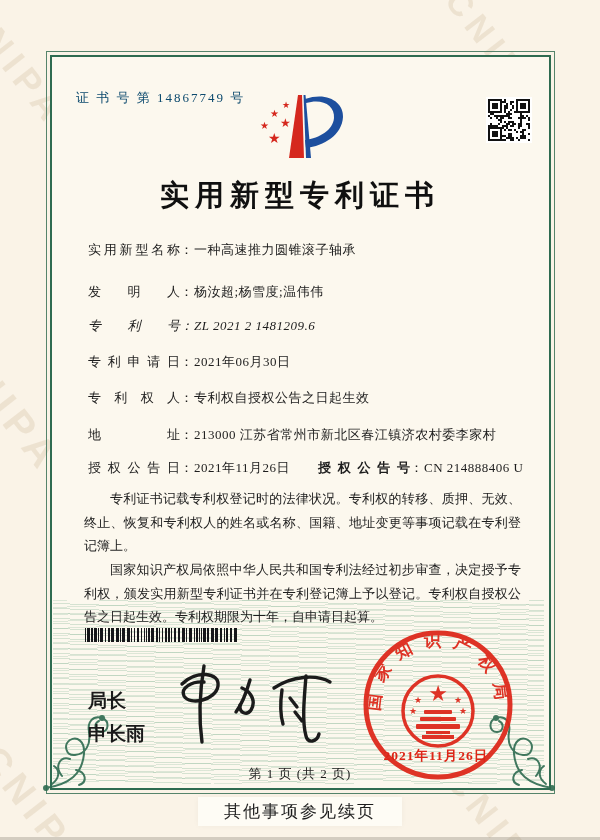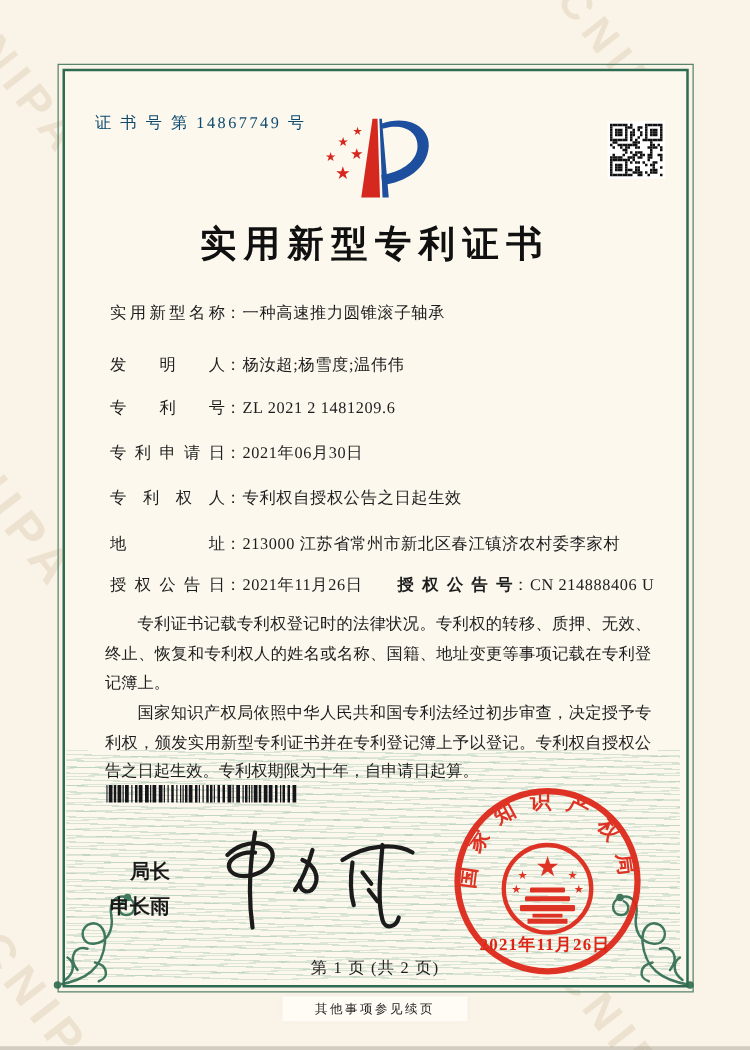--- a/index.html
+++ b/index.html
@@ -23,27 +23,27 @@
          letter-spacing:6px;color:#101010;}
   .row{position:absolute;left:88px;width:460px;font-size:13px;white-space:nowrap;}
   .row .lbl{display:inline-block;width:92px;text-align:justify;text-align-last:justify;
             vertical-align:bottom;}
   .row .colon{display:inline-block;width:14px;}
   .row .val{letter-spacing:0.5px;}
   .grant2{margin-left:28px;font-weight:bold;}
   .paras{left:84px;top:487px;width:437px;font-size:13px;line-height:1.82;
          text-align:justify;}
   .paras p{margin:0;text-indent:2em;}
-  .director{left:88px;top:684px;font-size:16px;font-weight:600;line-height:1.75;
-            font-family:"Liberation Sans","DejaVu Sans",sans-serif;color:#1a1a1a;text-align:right;}
+  .director{left:88px;top:684px;font-size:19px;font-weight:600;line-height:1.75;
+            font-family:"Liberation Sans","DejaVu Sans",sans-serif;color:#1a1a1a;}
   .sealdate{left:356px;top:747px;width:160px;text-align:center;font-size:13.5px;
             font-weight:700;color:#dd2517;letter-spacing:1px;}
   .pagefoot{left:0;right:0;top:765px;text-align:center;font-size:13px;letter-spacing:1px;}
   .note{left:0;right:0;top:797px;text-align:center;}
-  .note span{display:inline-block;background:#fefcf5;padding:3px 26px;font-size:10px;
+  .note span{display:inline-block;background:#fefcf5;padding:3px 26px;font-size:17px;
              letter-spacing:2px;box-shadow:0 0 6px rgba(0,0,0,0.04);}
   .botedge{left:0;top:837px;width:600px;height:3px;background:#8a8578;opacity:.35;}
   svg{display:block;}
 </style>
 </head>
 <body>
 
 <div class="page">
 
   <div class="wm" style="left:-14px;top:-6px;font-size:36px;">CNIPA</div>
@@ -313,21 +313,21 @@
     </svg>
 
   <div class="abs title">实用新型专利证书</div>
 
   <div class="row" style="top:283px;">
     <span class="lbl">发明人</span><span class="colon">：</span><span class="val">杨汝超;杨雪度;温伟伟</span>
   </div>
   <div class="row" style="top:241px;">
     <span class="lbl">实用新型名称</span><span class="colon">：</span><span class="val">一种高速推力圆锥滚子轴承</span>
   </div>
-  <div class="row" style="top:317px;">
+  <div class="row" style="top:317px;font-style:italic;">
     <span class="lbl">专利号</span><span class="colon">：</span><span class="val">ZL 2021 2 1481209.6</span>
   </div>
   <div class="row" style="top:353px;">
     <span class="lbl">专利申请日</span><span class="colon">：</span><span class="val">2021年06月30日</span>
   </div>
   <div class="row" style="top:389px;">
     <span class="lbl">专利权人</span><span class="colon">：</span><span class="val">专利权自授权公告之日起生效</span>
   </div>
   <div class="row" style="top:426px;">
     <span class="lbl">地址</span><span class="colon">：</span><span class="val">213000 江苏省常州市新北区春江镇济农村委李家村</span>

